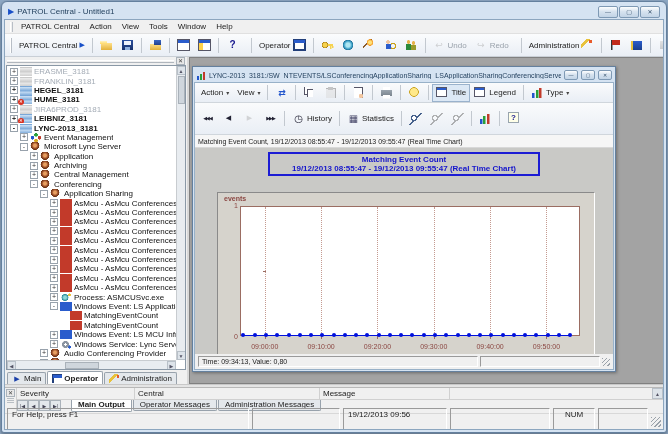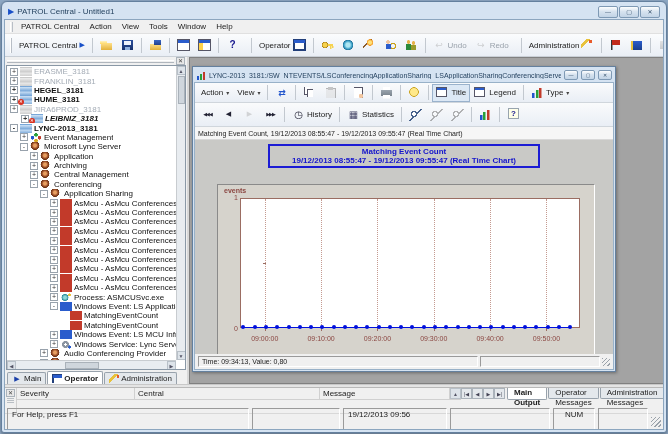--- a/index.html
+++ b/index.html
@@ -109,21 +109,21 @@
 
   
   .mdi{flex:1;position:relative;background:#a3a3a3;border:1px solid #808080;border-right:none;overflow:hidden}
   .inner-window{position:absolute;left:2px;top:8px;width:424px;height:306px;border:1px solid #64809e;background:#d5e3f2;padding:1px;display:flex;flex-direction:column;box-shadow:1px 1px 3px rgba(0,0,0,.35)}
   .iw-titlebar{height:14px;display:flex;align-items:center;gap:3px;padding:0 2px;font-size:7px;color:#1e3c5a}
   .iw-title{flex:1;overflow:hidden;white-space:nowrap}
   .iw-btn{width:14px;height:10px;border:1px solid #7e99b4;border-radius:2px;background:linear-gradient(#fdfefe,#d7e3ef 45%,#c2d4e6);font-size:5px;line-height:8px;text-align:center;color:#35506b;flex:none}
   .iw-body{flex:1;background:#f0f0f0;border:1px solid #98b1c8;display:flex;flex-direction:column;overflow:hidden}
   .iw-toolbar{display:flex;align-items:center;background:linear-gradient(#fafbfc,#e9eef5);border-bottom:1px solid #d0d6dc;padding:0 2px;font-size:8px}
   .iw-toolbar.r1{height:20px}
-  .iw-toolbar.r2{height:24px}
+  .iw-toolbar.r2{height:32px}
   .iw-infobar{height:13px;background:#f6f6f6;border-bottom:1px solid #d8d8d8;font-size:7px;color:#222;display:flex;align-items:center;padding:0 3px;white-space:nowrap;overflow:hidden}
   .chart-bg{flex:1;background:#c9c9c6;position:relative;overflow:hidden}
   .chart-titlebox{margin:4px auto 0 auto;width:272px;border:2px solid #1c1cd4;padding:1px 2px;text-align:center;color:#1414cc;background:#c9c9c6}
   .ct-line1{font-size:8px;font-weight:bold}
   .ct-line2{font-size:8px;font-weight:bold}
   .chart-container{position:absolute;left:22px;right:18px;top:44px;height:172px;background:#d6d3cc;border-top:1px solid #8a8a8a;border-left:1px solid #8a8a8a;border-right:1px solid #fff;border-bottom:1px solid #fff}
   .y-axis-title{position:absolute;left:6px;top:2px;font-size:7px;color:#8b4742;font-weight:bold}
   .plot{position:absolute;left:22px;top:13px;right:14px;bottom:27px;background:#fff;border:1px solid #9b6d62}
   .ytick{position:absolute;width:10px;text-align:right;font-size:7px;color:#8b4742}
   .ytick.t1{left:10px;top:9px}
@@ -138,29 +138,29 @@
   .iw-status-seg{flex:1;height:11px;border:1px solid;border-color:#9a9a9a #fff #fff #9a9a9a;padding:0 3px;line-height:10px;white-space:nowrap;overflow:hidden}
   .iw-status-seg.right{flex:none;width:120px}
   .iw-grip{width:8px;height:8px;background:repeating-linear-gradient(135deg,#9aa2aa 0 1px,transparent 1px 3px)}
 
   
   .splitter{height:3px;background:#e4e4e4;border-top:1px solid #c8c8c8}
   .msg-panel{height:26px;display:flex;background:#f0f0f0;border-top:1px solid #b8b8b8}
   .msg-left{width:12px;flex:none;display:flex;flex-direction:column;align-items:center;padding-top:1px;gap:1px;border-right:1px solid #d0d0d0}
   .msg-close{width:9px;height:8px;font-size:6px;line-height:7px;text-align:center;border:1px solid #aab2ba;background:#e8e8e8;color:#444}
   .msg-grid{width:7px;height:5px;background:repeating-linear-gradient(#b8bec4 0 1px,transparent 1px 2px)}
-  .msg-main{flex:1;display:flex;overflow:hidden}
+  .msg-main{flex:1;display:flex;flex-direction:column;overflow:hidden}
   .msg-header{height:12px;display:flex;align-items:center;background:#f0f0f0;border-bottom:1px solid #d0d0d0;font-size:8px;color:#222}
   .msg-col{height:11px;line-height:11px;padding-left:3px;border-right:1px solid #d0d0d0;overflow:hidden;white-space:nowrap}
   .msg-col:nth-child(1){width:118px;flex:none}
   .msg-col:nth-child(2){width:185px;flex:none}
   .msg-col:nth-child(3){width:130px;flex:none}
   .msg-col:nth-child(4){flex:1}
   .msg-scrollup{width:11px;height:11px;flex:none;font-size:5px;line-height:11px;text-align:center;color:#556;background:#dde3e9;border:1px solid #b8c0c8}
-  .msg-tabs{height:13px;display:flex;align-items:flex-start;gap:0;padding-left:0}
+  .msg-tabs{height:13px;display:flex;align-items:flex-start;gap:8px;padding-left:0}
   .tabnav{display:flex;gap:0;margin-right:2px}
   .tabnav .nv{width:11px;height:11px;border:1px solid #aab2ba;background:#e4e8ec;font-size:5px;line-height:10px;text-align:center;color:#445}
   .btab{font-size:8px;padding:0 6px;height:11px;line-height:10px;border:1px solid #98a2ac;border-top:none;background:#e4e8ec;color:#222;border-radius:0 0 2px 2px}
   .btab.active{background:#fff;font-weight:bold;height:12px}
 
   
   .statusbar{height:16px;background:#f0f0f0;border-top:1px solid #d8d8d8;display:flex;align-items:center;gap:3px;padding:1px 2px;font-size:8px;color:#222}
   .sb-seg{height:28px;border:1px solid;border-color:#9a9a9a #fff #fff #9a9a9a;padding:0 4px;line-height:11px;white-space:nowrap;overflow:hidden}
   .sb-help{flex:1}
   .sb-e1{width:88px}
@@ -297,21 +297,21 @@
               <div class="tree-row bold" style="padding-left: 3px;">
                 <span class="exp">+</span>
                 <span class="tic" data-icon="server-error"></span>
                 <span class="tlabel">HUME_3181</span>
               </div>
               <div class="tree-row dim" style="padding-left: 3px;">
                 <span class="exp">+</span>
                 <span class="tic" data-icon="server"></span>
                 <span class="tlabel">JIRA6PROD_3181</span>
               </div>
-              <div class="tree-row bold" style="padding-left: 14px; font-style: italic;">
+              <div class="tree-row bold" style="padding-left: 3px;">
                 <span class="exp">+</span>
                 <span class="tic" data-icon="server-error"></span>
                 <span class="tlabel">LEIBNIZ_3181</span>
               </div>
               <div class="tree-row bold" style="padding-left: 3px;">
                 <span class="exp">-</span>
                 <span class="tic" data-icon="server"></span>
                 <span class="tlabel">LYNC-2013_3181</span>
               </div>
               <div class="tree-row" style="padding-left: 13px;">

